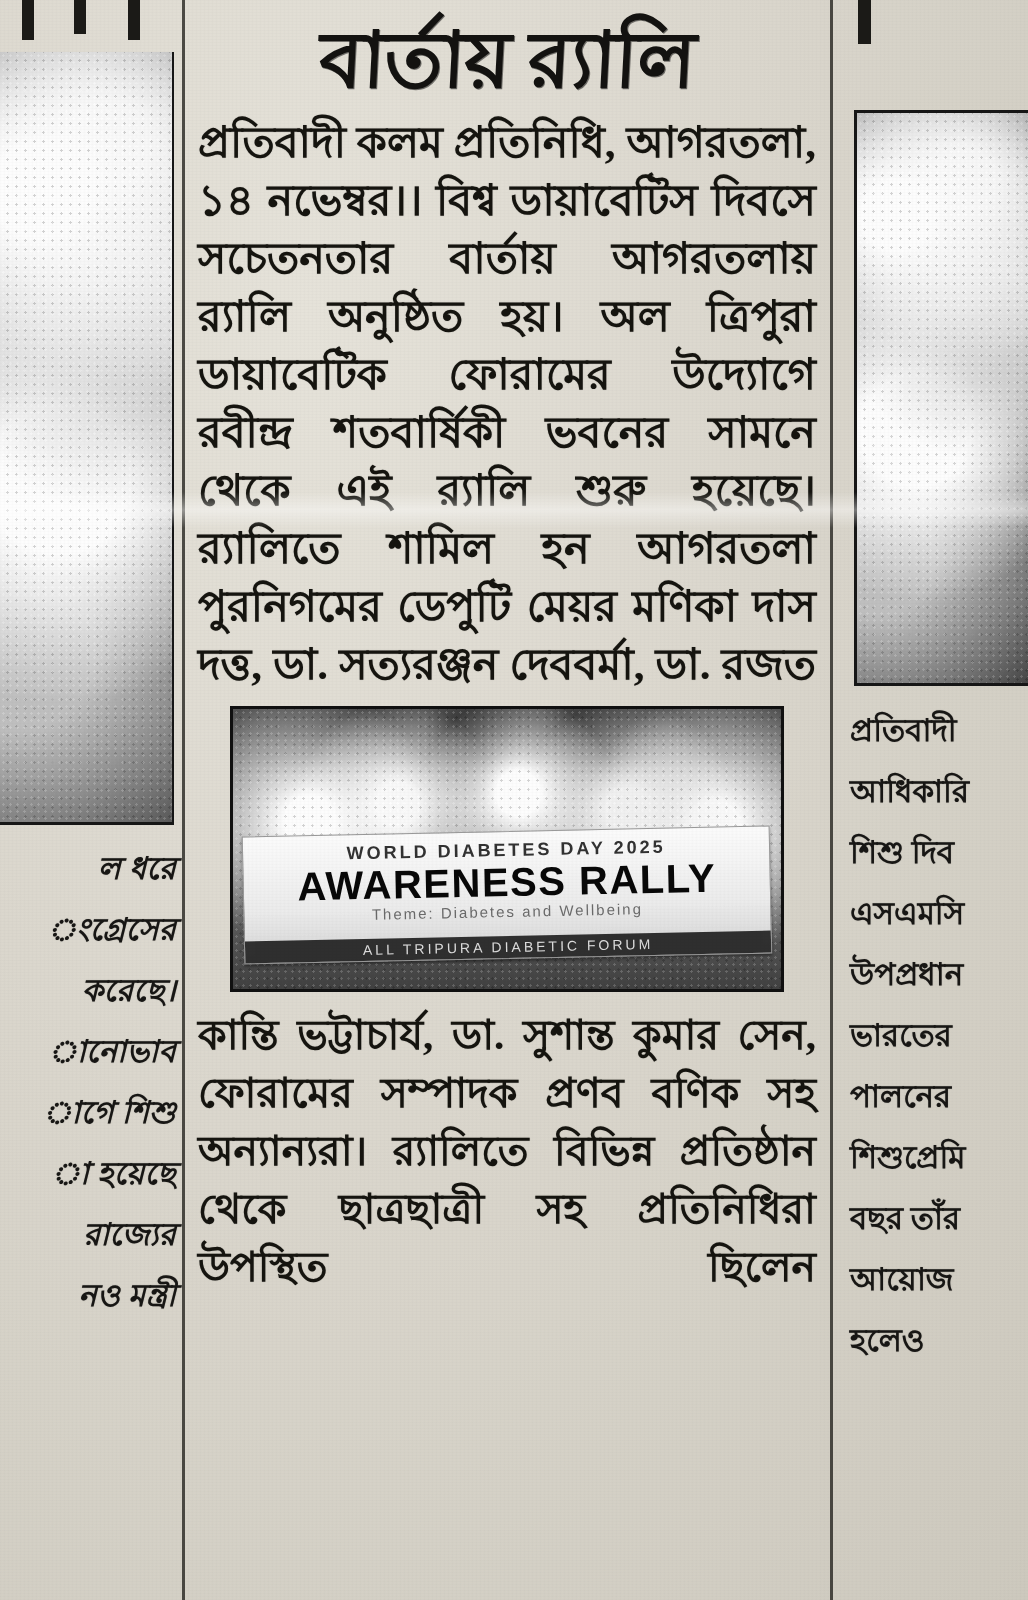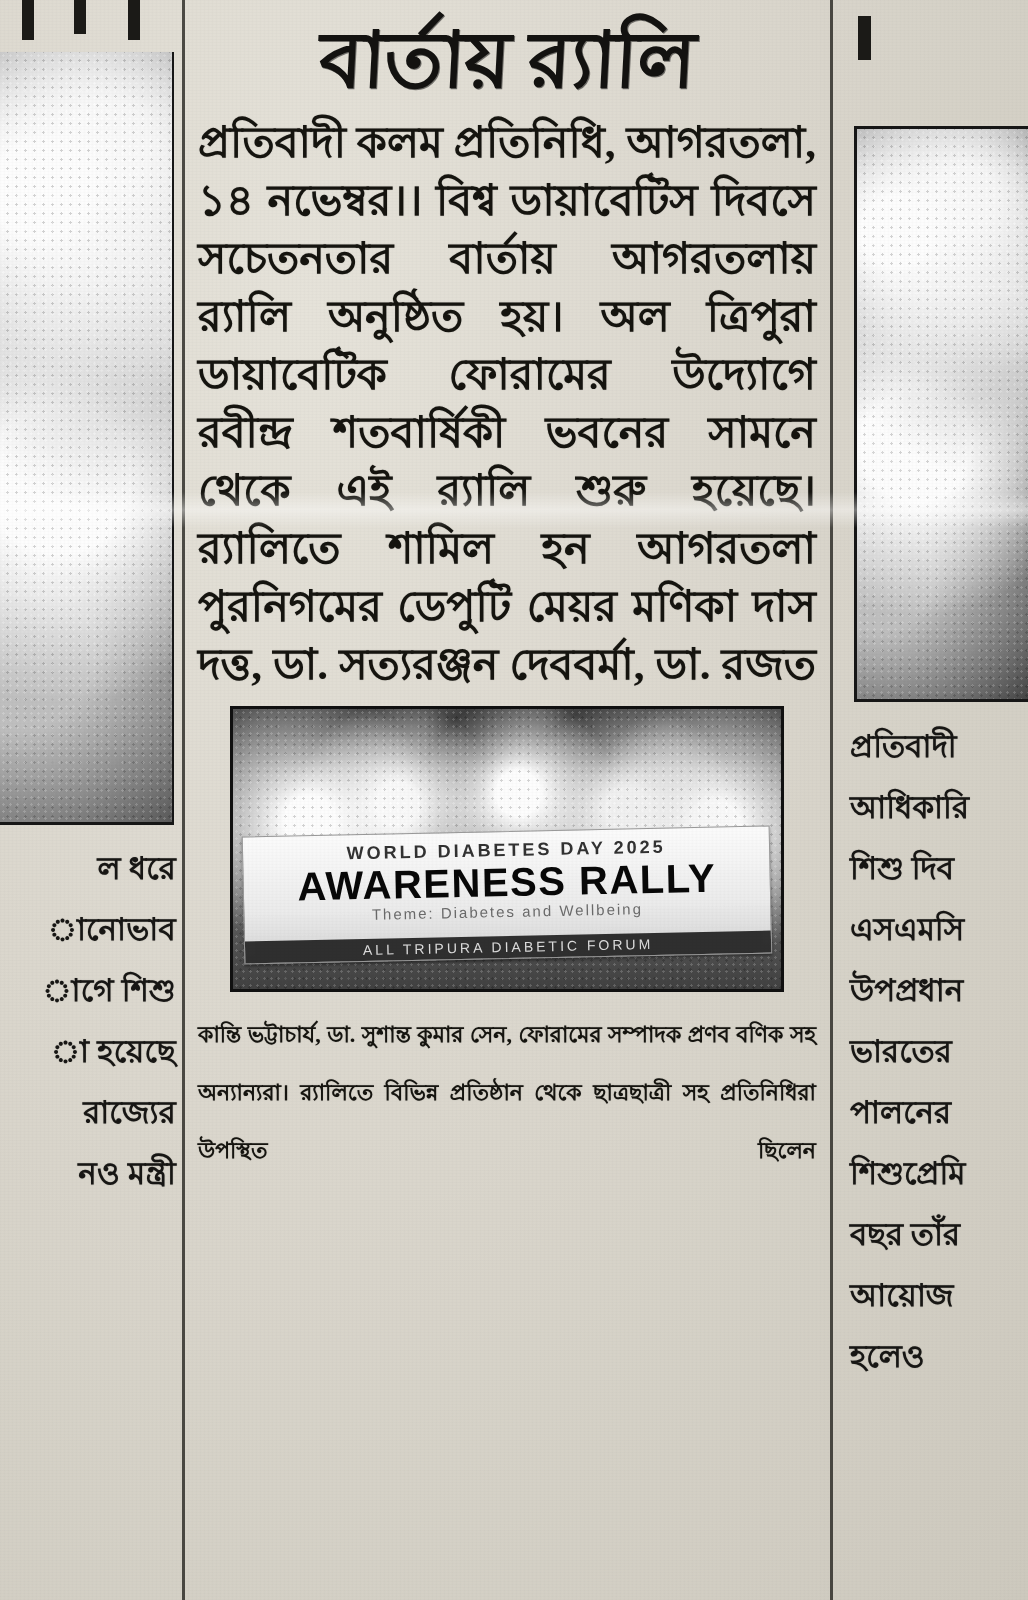--- a/index.html
+++ b/index.html
@@ -127,21 +127,21 @@
     box-sizing: border-box;
     text-align: right;
     font-size: 31px;
     line-height: 61px;
     letter-spacing: .2px;
     color: #171614;
     font-family: "Liberation Serif", serif;
     font-weight: 600;
     text-shadow: 0 0 1px rgba(0,0,0,.35);
   }
-  .left-text div { white-space: nowrap; }
+  .left-text div { white-space: nowrap; font-style: italic; }
 
   
   .col-center {
     position: absolute;
     left: 188px;
     top: 0;
     width: 638px;
     height: 1600px;
     overflow: hidden;
   }
@@ -236,35 +236,35 @@
       radial-gradient(circle at 52% 30%, #f6f4ef 0 6%, rgba(246,244,239,0) 28%),
       radial-gradient(circle at 72% 36%, #e9e6df 0 5%, rgba(233,230,223,0) 25%),
       radial-gradient(circle at 88% 42%, #f1efe8 0 5%, rgba(241,239,232,0) 26%),
       radial-gradient(circle at 20% 16%, #3a3834 0 4%, rgba(58,56,52,0) 18%),
       radial-gradient(circle at 46% 13%, #33312d 0 4%, rgba(51,49,45,0) 17%),
       radial-gradient(circle at 66% 15%, #3d3b36 0 4%, rgba(61,59,54,0) 18%),
       linear-gradient(180deg,#5a5751 0%, #807d76 45%, #4a4742 100%);
   }
   .body-text {
     margin: 14px 10px 0 10px;
-    font-size: 22px;
+    font-size: 41px;
     line-height: 58px;
     color: #15140f;
     text-align: justify;
     text-align-last: justify;
     font-weight: 600;
     font-family: "Liberation Serif", serif;
     text-shadow: 0 0 1px rgba(0,0,0,.3);
   }
 
   
   .col-right {
     position: absolute;
     left: 836px;
-    top: 16px;
+    top: 0;
     width: 192px;
     height: 1364px;
     overflow: hidden;
   }
   .right-topbar {
     position: absolute;
     left: 22px; top: 0;
     width: 13px; height: 44px;
     background: #1b1a17;
   }
@@ -304,20 +304,22 @@
         <i></i>
     </div>
 
     <div class="photo photo-left">
       <div class="gr"></div>
       <div class="speck"></div>
     </div>
 
     <div class="left-text">
       <div>ল ধরে</div>
+      <div>ংগ্রেসের</div>
+      <div>করেছে।</div>
       <div>ানোভাব</div>
       <div>াগে শিশু</div>
       <div>া হয়েছে</div>
       <div>রাজ্যের</div>
       <div>নও মন্ত্রী</div>
     </div>
   </div>
 
   <div class="col-center">
 

